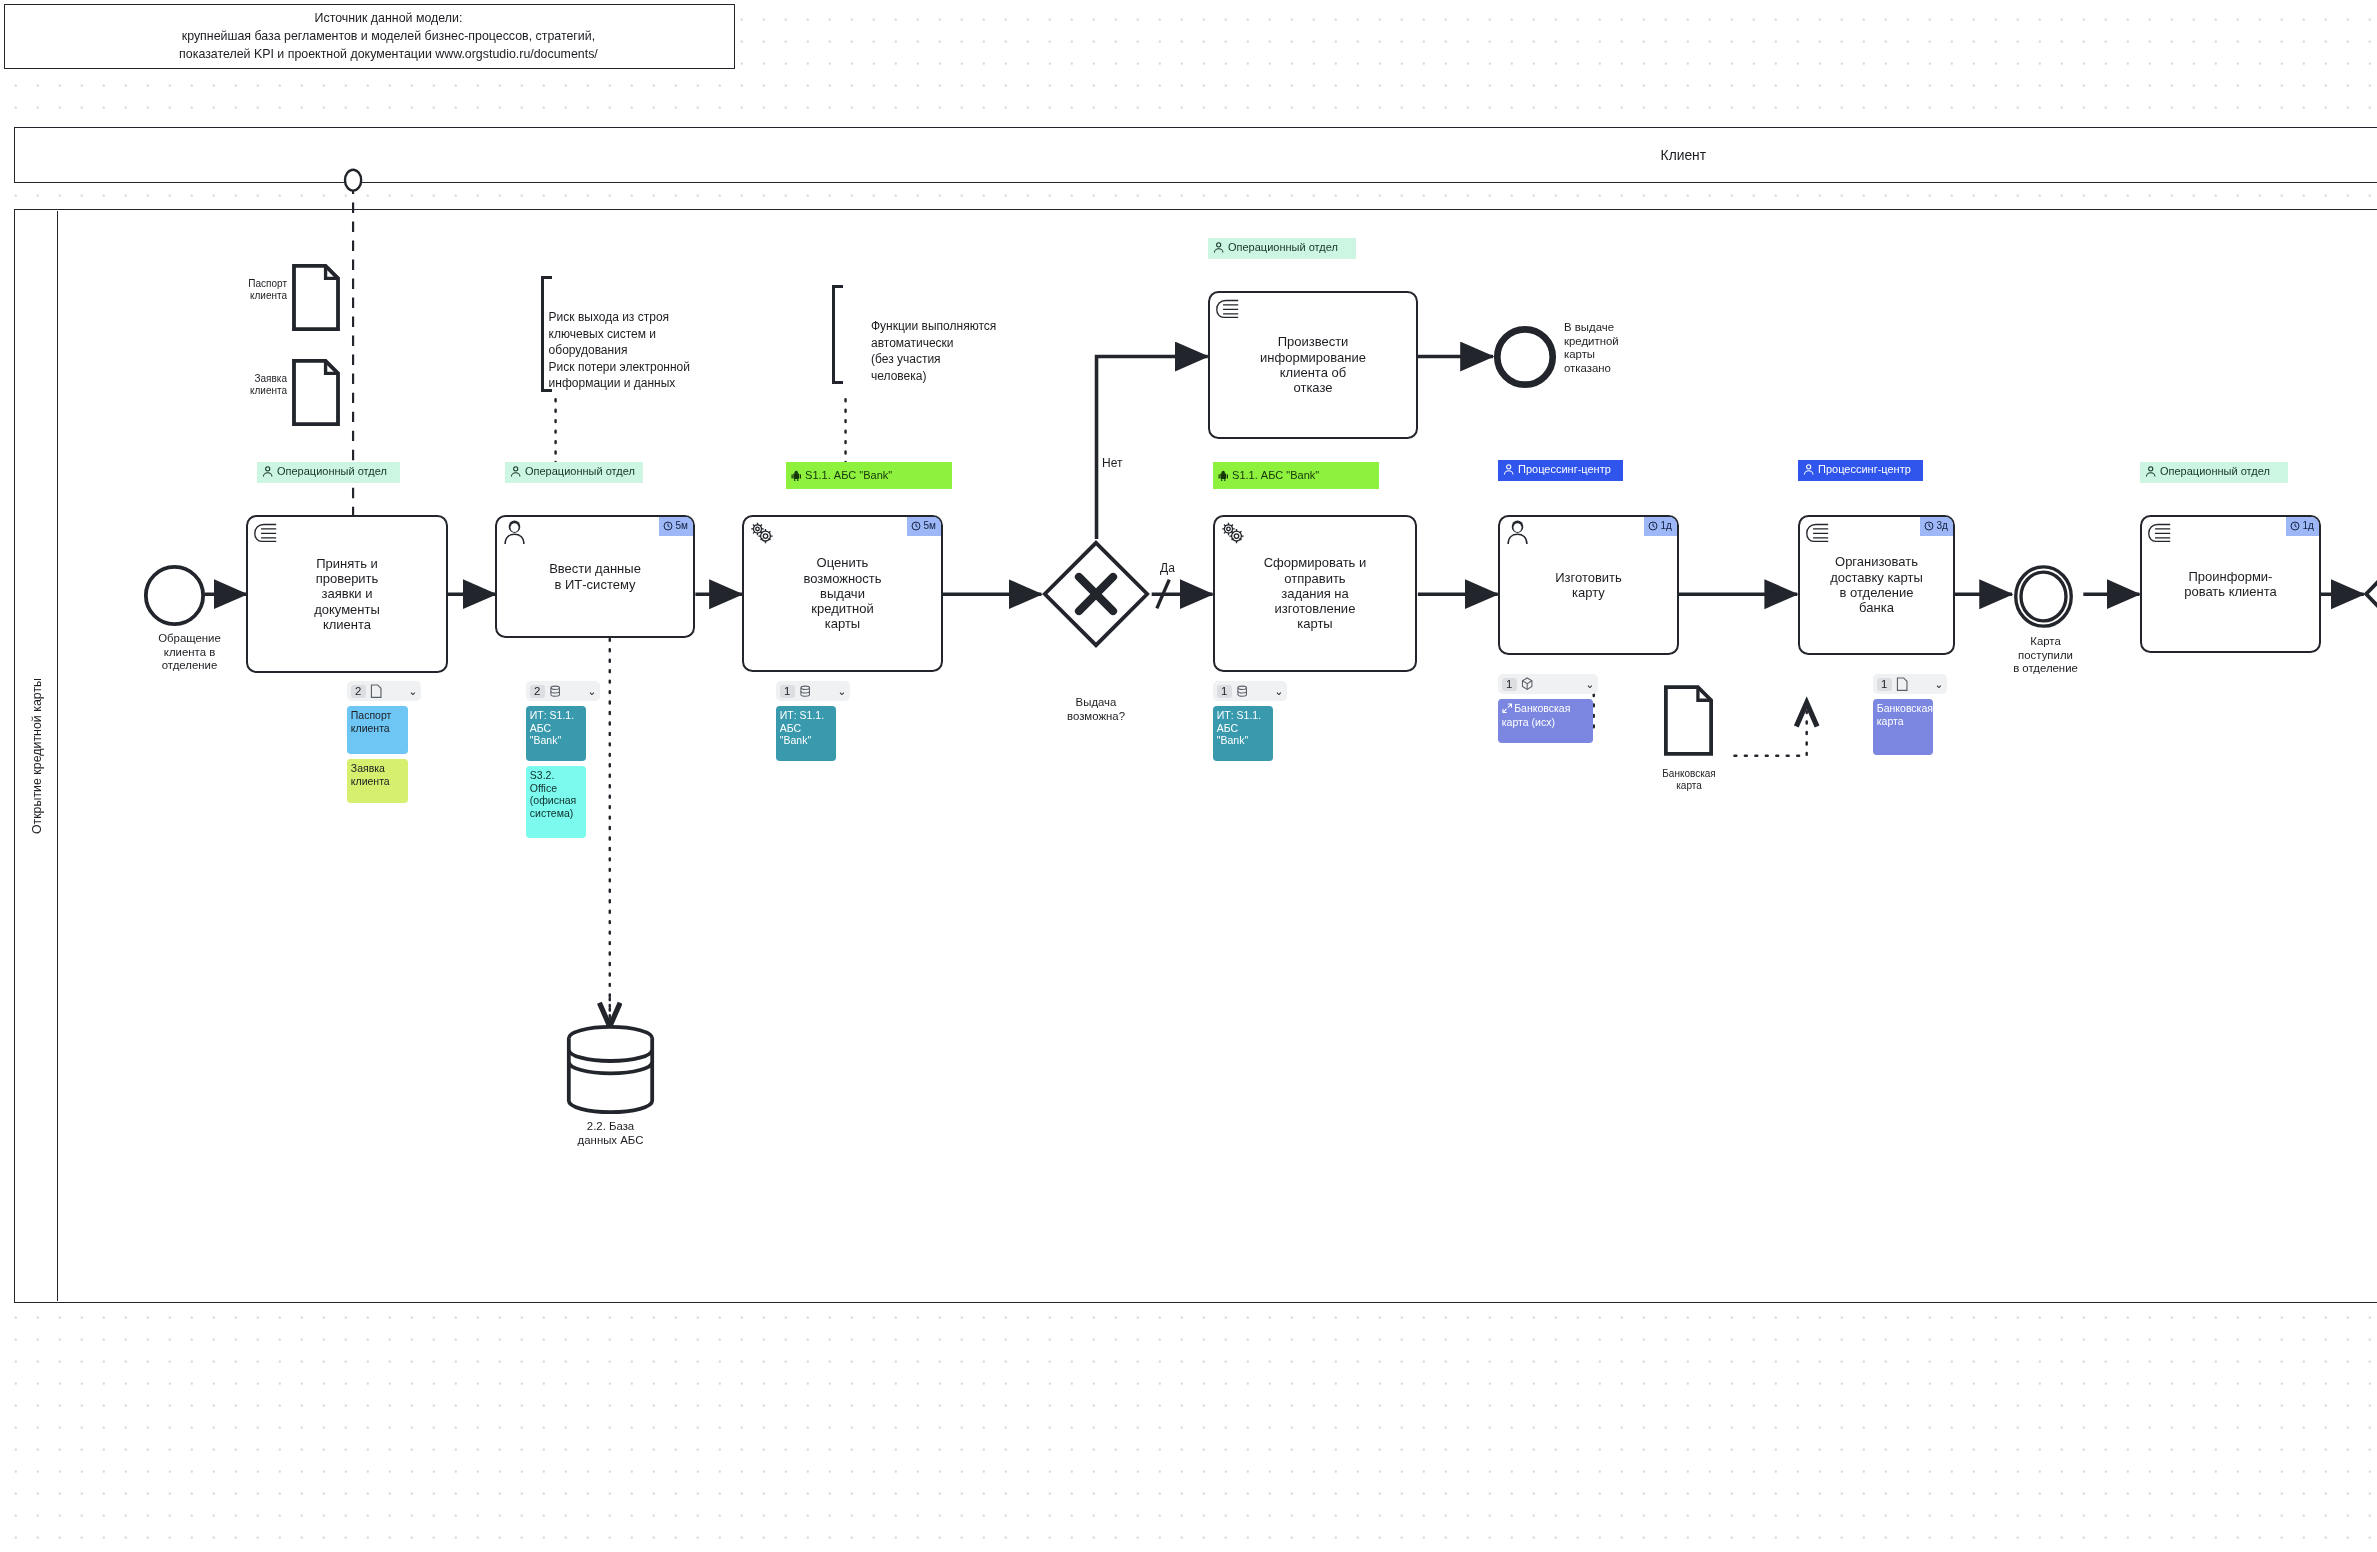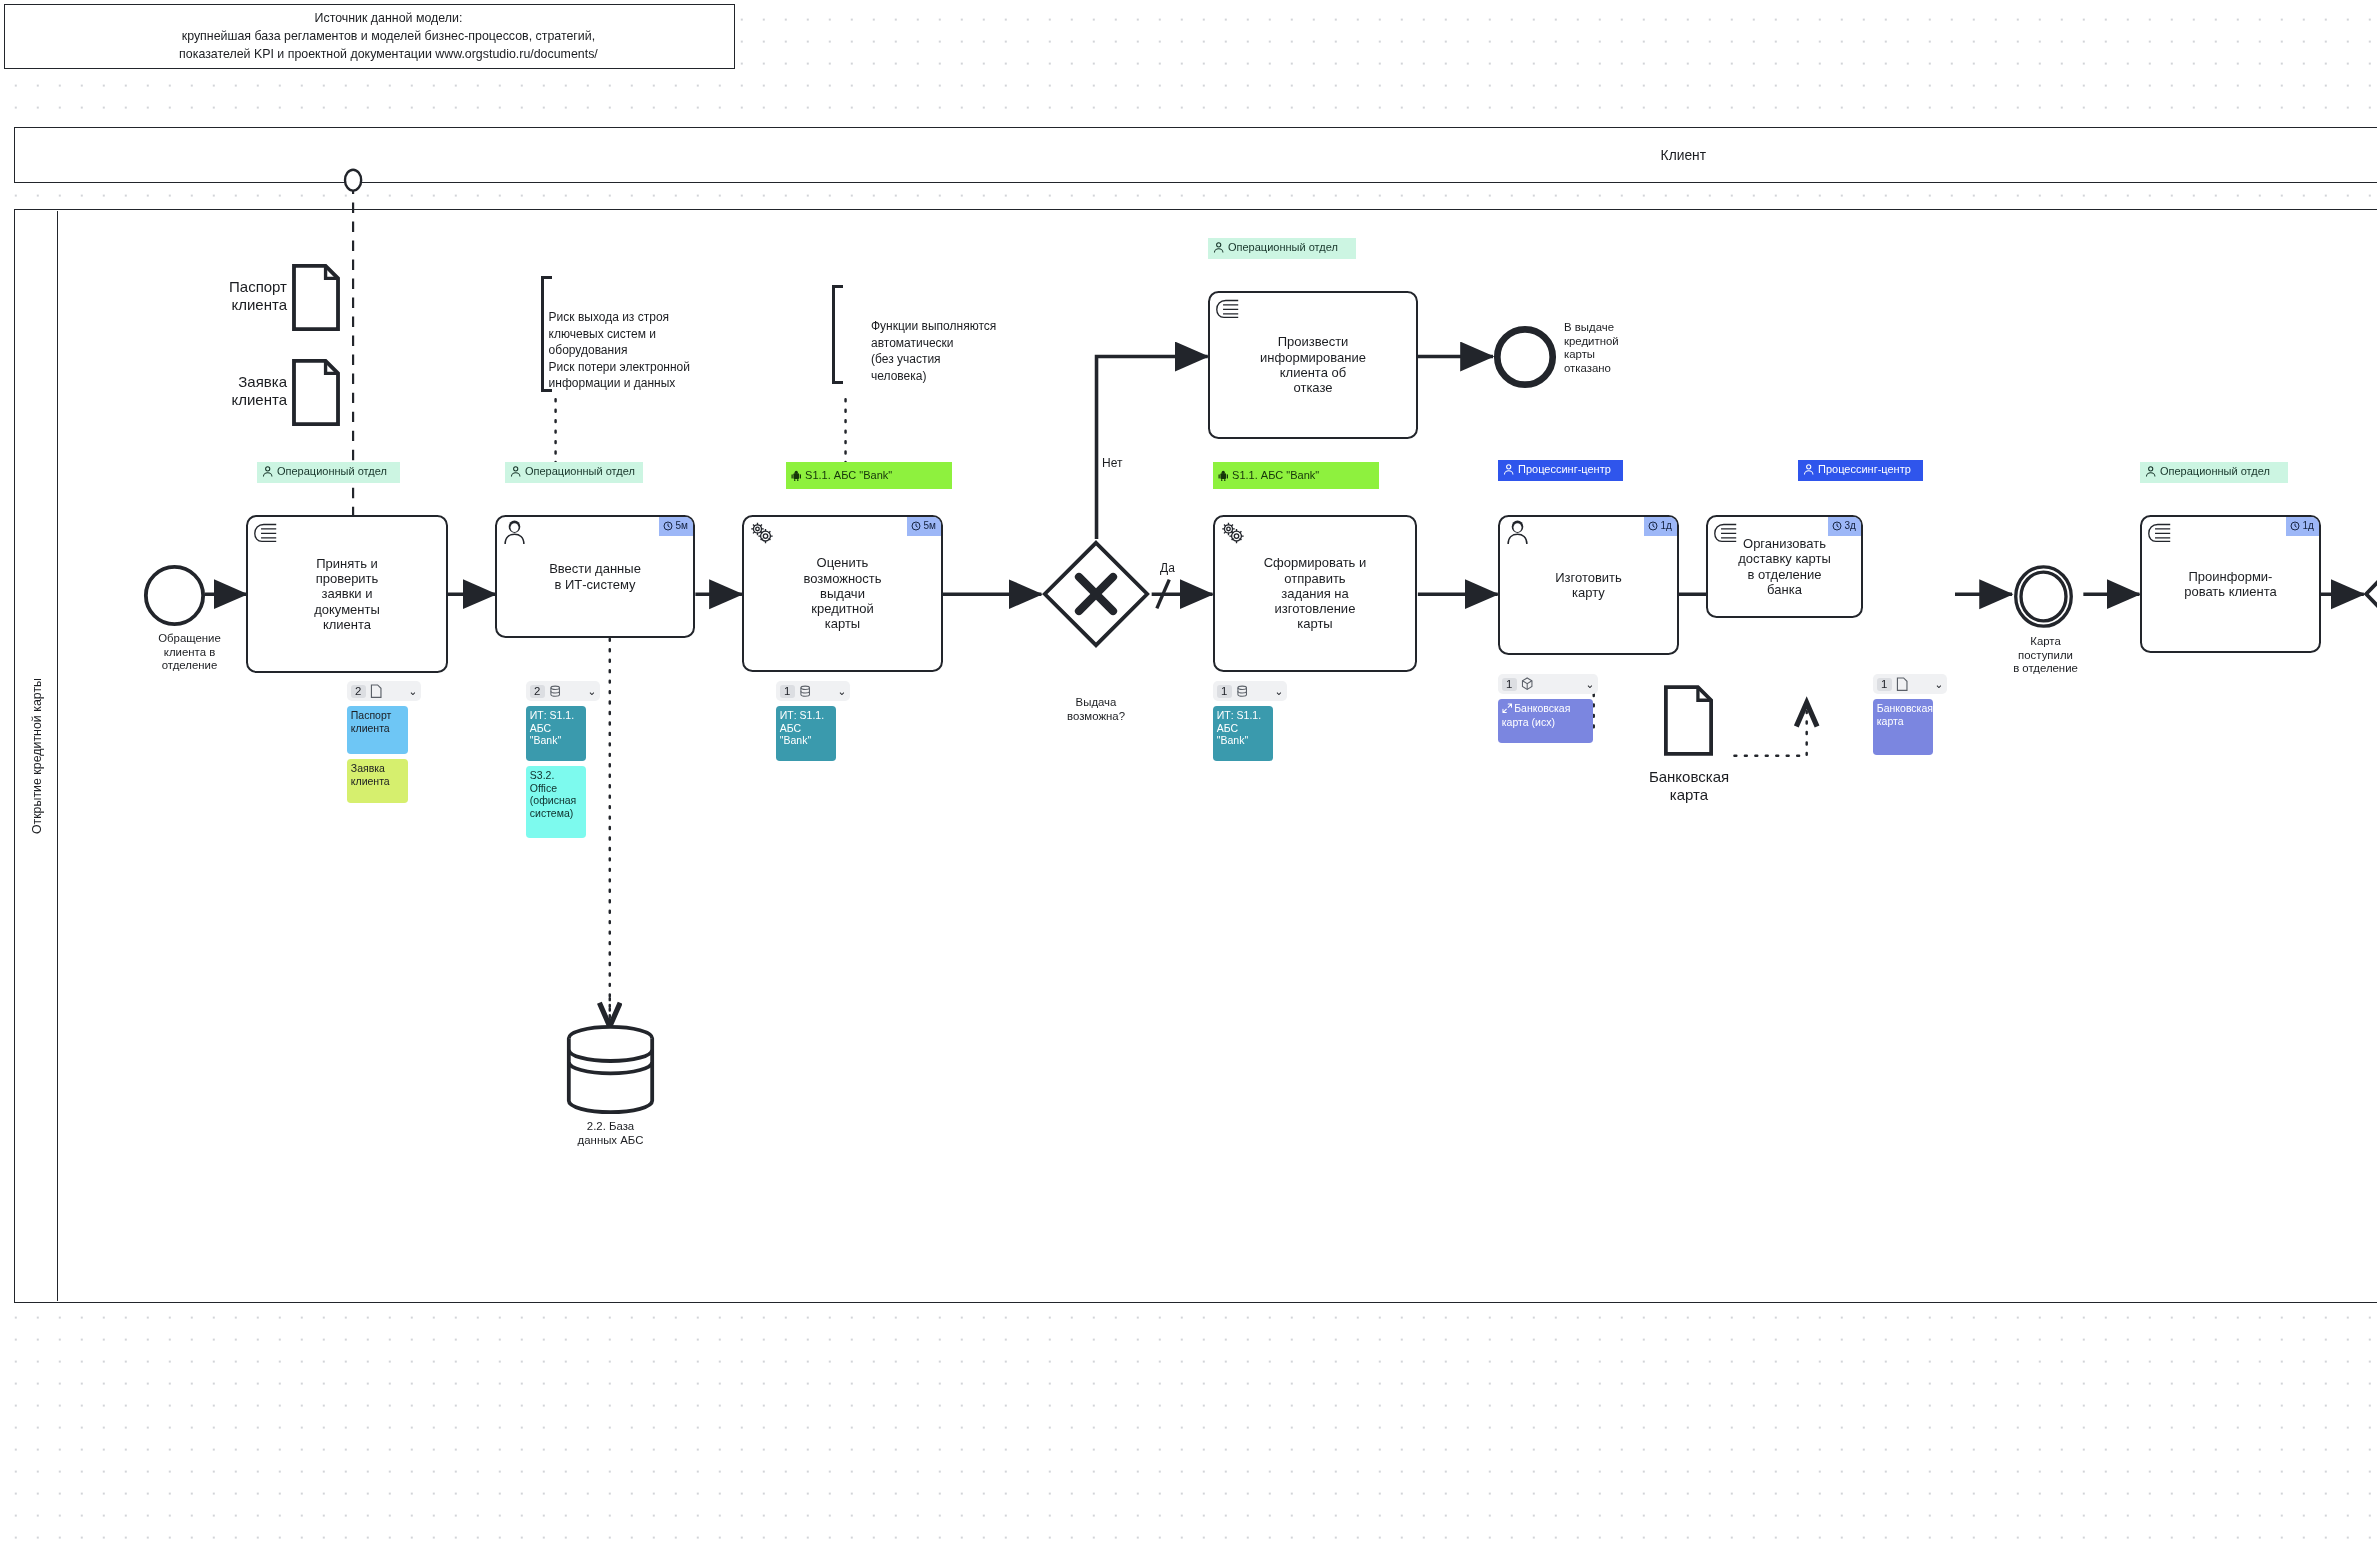--- a/index.html
+++ b/index.html
@@ -54,21 +54,21 @@
     box-sizing:border-box;z-index:12;overflow:hidden;}
   .tag .ic{display:inline-block;vertical-align:-1.4px;margin-right:1.9px;}
 
   
   .note{font-size:12px;line-height:1.38;padding-left:7.6px;z-index:11;color:#1b1d21;}
   .bracket{position:absolute;left:0;top:0;bottom:0;width:7.6px;
     border-left:3.3px solid #22252b;border-top:3.3px solid #22252b;border-bottom:3.3px solid #22252b;}
 
   
   .docart{z-index:11;}
-  .docart .lab{position:absolute;font-size:15px;line-height:1.2;text-align:center;}
+  .docart .lab{position:absolute;font-size:10px;line-height:1.2;text-align:center;}
 
   
   .evlabel{position:absolute;font-size:11.4px;line-height:1.2;text-align:center;z-index:11;}
 
   
   .flowlbl{position:absolute;font-size:12px;z-index:16;background:transparent;}
 
   svg.layer{position:absolute;left:0;top:0;width:3428px;height:1552px;overflow:visible;z-index:6;}
 </style>
 </head>
@@ -490,21 +490,21 @@
     </span><span>Банковская карта (исх)</span>
   </div>
 
   <div class="abs chip chip-proc" style="left:1798px;top:460px;width:125px;">
     <svg width="11.4" height="12.4" viewBox="0 0 24 26">
         <circle cx="12" cy="6" r="4.4" fill="none" stroke="#fff" stroke-width="2.2"></circle>
         <path d="M3,22 a9,8 0 0 1 18,0" fill="none" stroke="#fff" stroke-width="2.2"></path>
       </svg>
     <span>Процессинг-центр</span>
   </div>
-  <div class="abs task" style="left:1706px;top:515px;width:157px;height:103px;">
+  <div class="abs task" style="left:1798px;top:515px;width:157px;height:140px;">
     <div class="dur">
       <svg width="10" height="10" viewBox="0 0 21 21">
           <circle cx="10.5" cy="10.5" r="8.4" fill="none" stroke="#13203d" stroke-width="2"></circle>
           <path d="M10.5,5.4 L10.5,10.5 L14,13" fill="none" stroke="#13203d" stroke-width="2"></path>
         </svg>
       <span>3д</span>
     </div>
     <svg class="ticon" viewBox="0 0 60 56">
         <path d="M6,30 C6,18 14,10 26,10 L54,10 M20,20 L54,20 M20,30 L54,30 M20,40 L54,40 M6,30 C6,40 12,48 22,48 L54,48" fill="none" stroke="#22252b" stroke-width="3"></path>
       </svg>

